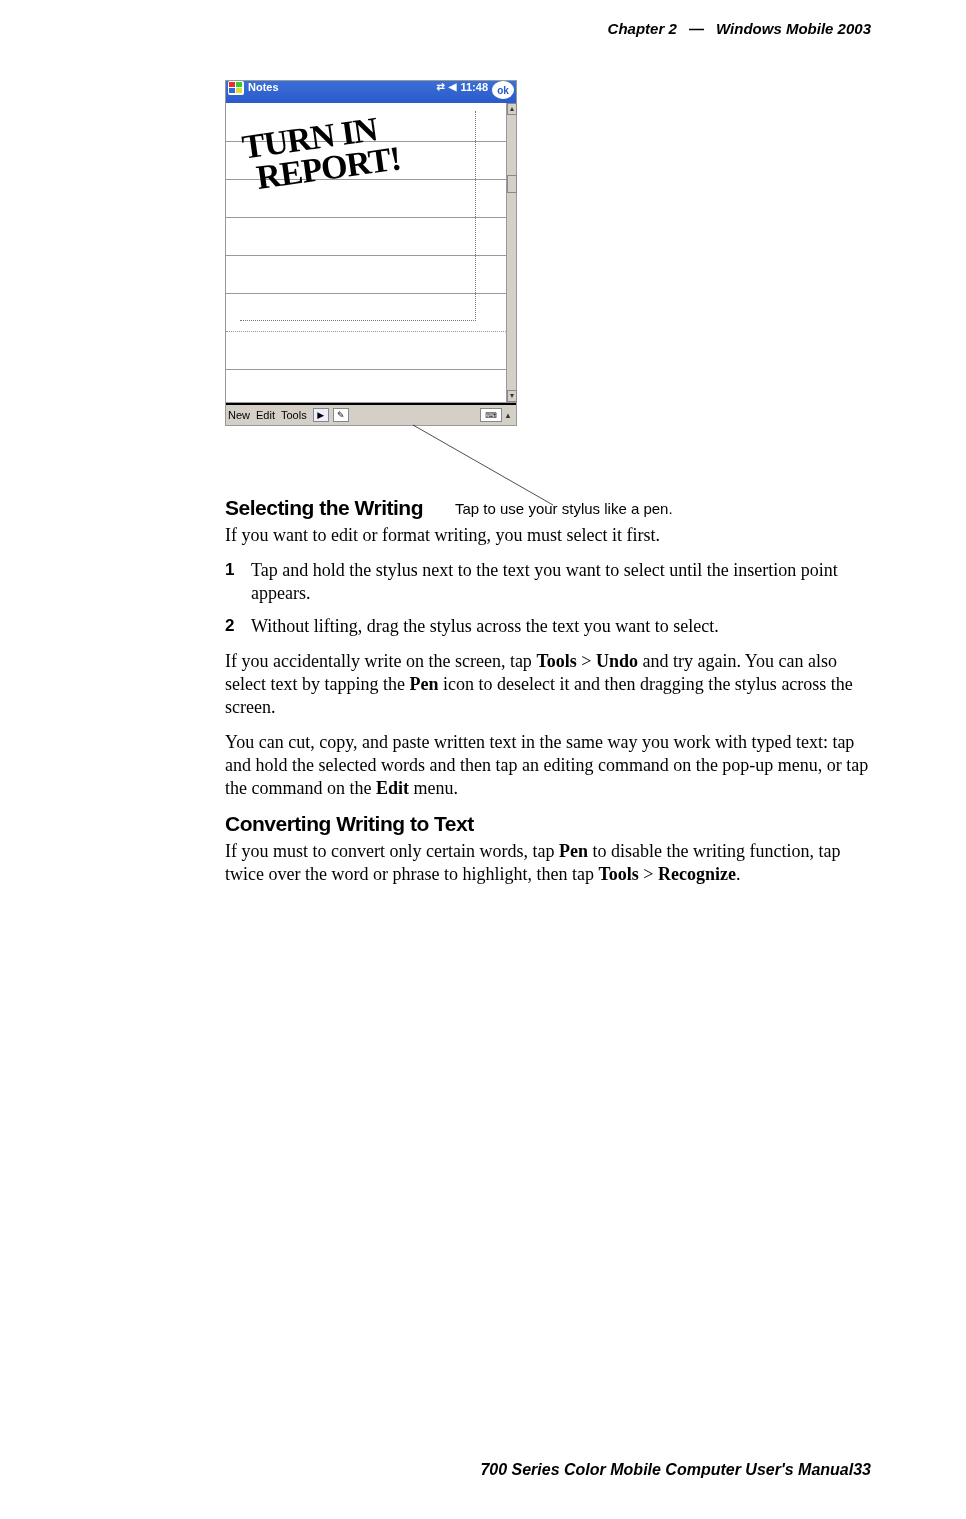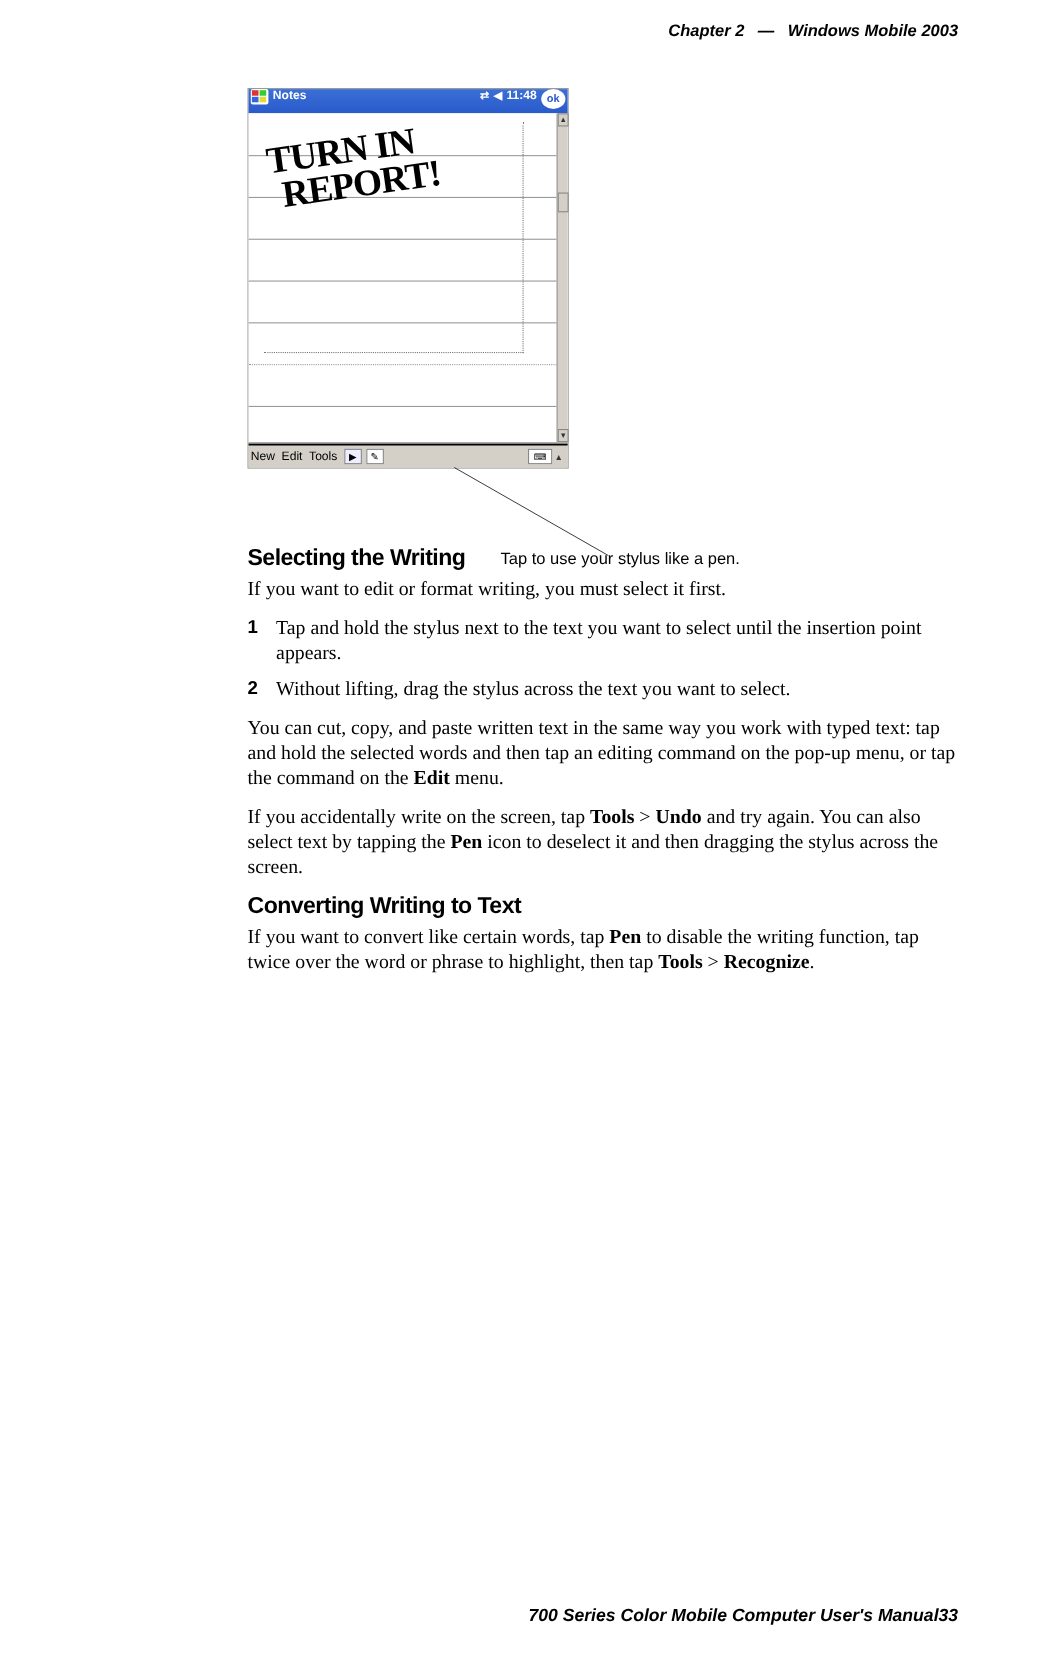--- a/index.html
+++ b/index.html
@@ -192,29 +192,29 @@
     <div class="callout-text">Tap to use your stylus like a pen.</div>
   </div>
 
   <h2 class="section">Selecting the Writing</h2>
   <p class="body">If you want to edit or format writing, you must select it first.</p>
   <ol class="steps">
     <li><span class="num">1</span><span>Tap and hold the stylus next to the text you want to select until the insertion point appears.</span></li>
     <li><span class="num">2</span><span>Without lifting, drag the stylus across the text you want to select.</span></li>
   </ol>
   <p class="body">
+    <span>If you accidentally write on the screen, tap </span><span class="b">Tools</span><span> &gt; </span><span class="b">Undo</span><span> and try again. You can also select text by tapping the </span><span class="b">Pen</span><span> icon to deselect it and then dragging the stylus across the screen.</span>
+  </p>
+  <p class="body">
     <span>You can cut, copy, and paste written text in the same way you work with typed text: tap and hold the selected words and then tap an editing command on the pop-up menu, or tap the command on the </span><span class="b">Edit</span><span> menu.</span>
   </p>
-  <p class="body">
-    <span>If you accidentally write on the screen, tap </span><span class="b">Tools</span><span> &gt; </span><span class="b">Undo</span><span> and try again. You can also select text by tapping the </span><span class="b">Pen</span><span> icon to deselect it and then dragging the stylus across the screen.</span>
-  </p>
 
   <h2 class="section">Converting Writing to Text</h2>
   <p class="body">
-    <span>If you want to convert like certain words, tap </span><span class="b">Pen</span><span> to disable the writing function, tap twice over the word or phrase to highlight, then tap </span><span class="b">Tools</span><span> &gt; </span><span class="b">Recognize</span><span>.</span>
+    <span>If you must to convert only certain words, tap </span><span class="b">Pen</span><span> to disable the writing function, tap twice over the word or phrase to highlight, then tap </span><span class="b">Tools</span><span> &gt; </span><span class="b">Recognize</span><span>.</span>
   </p>
 
 </div>
 
 <div class="footer">
   <span>700 Series Color Mobile Computer User's Manual</span>
   <span>33</span>
 </div>
 
 </body></html>

